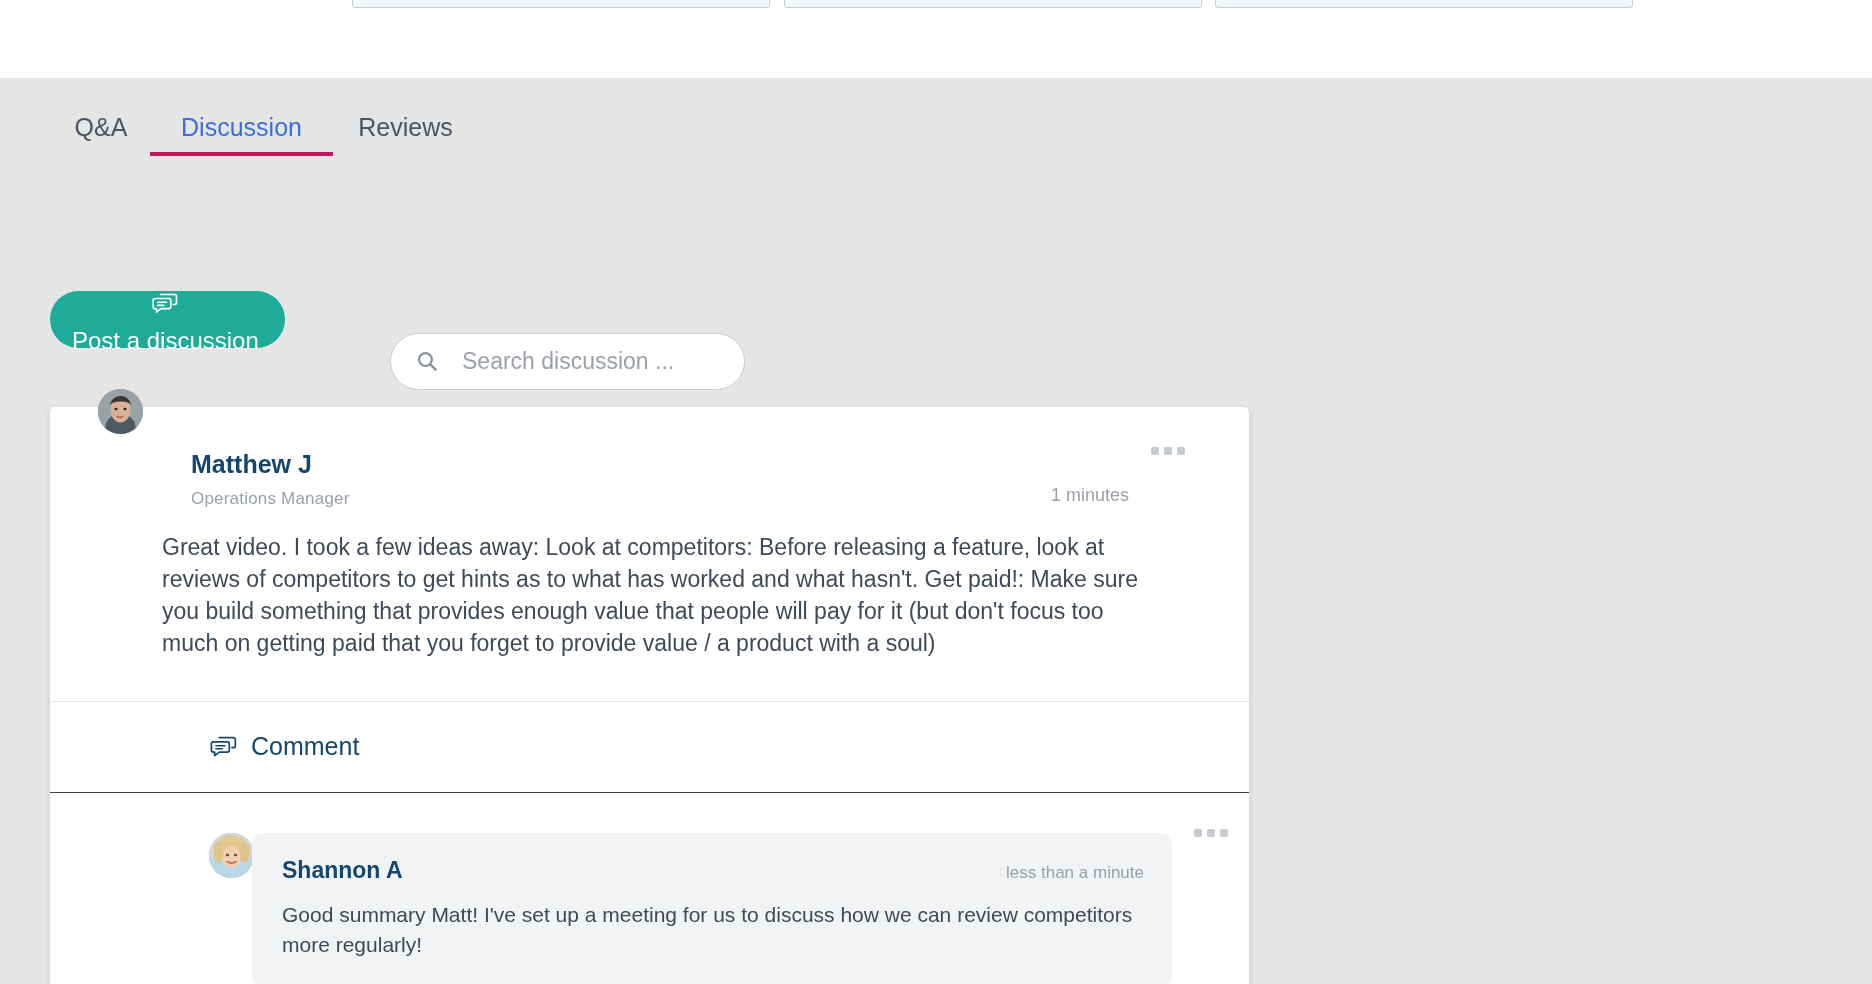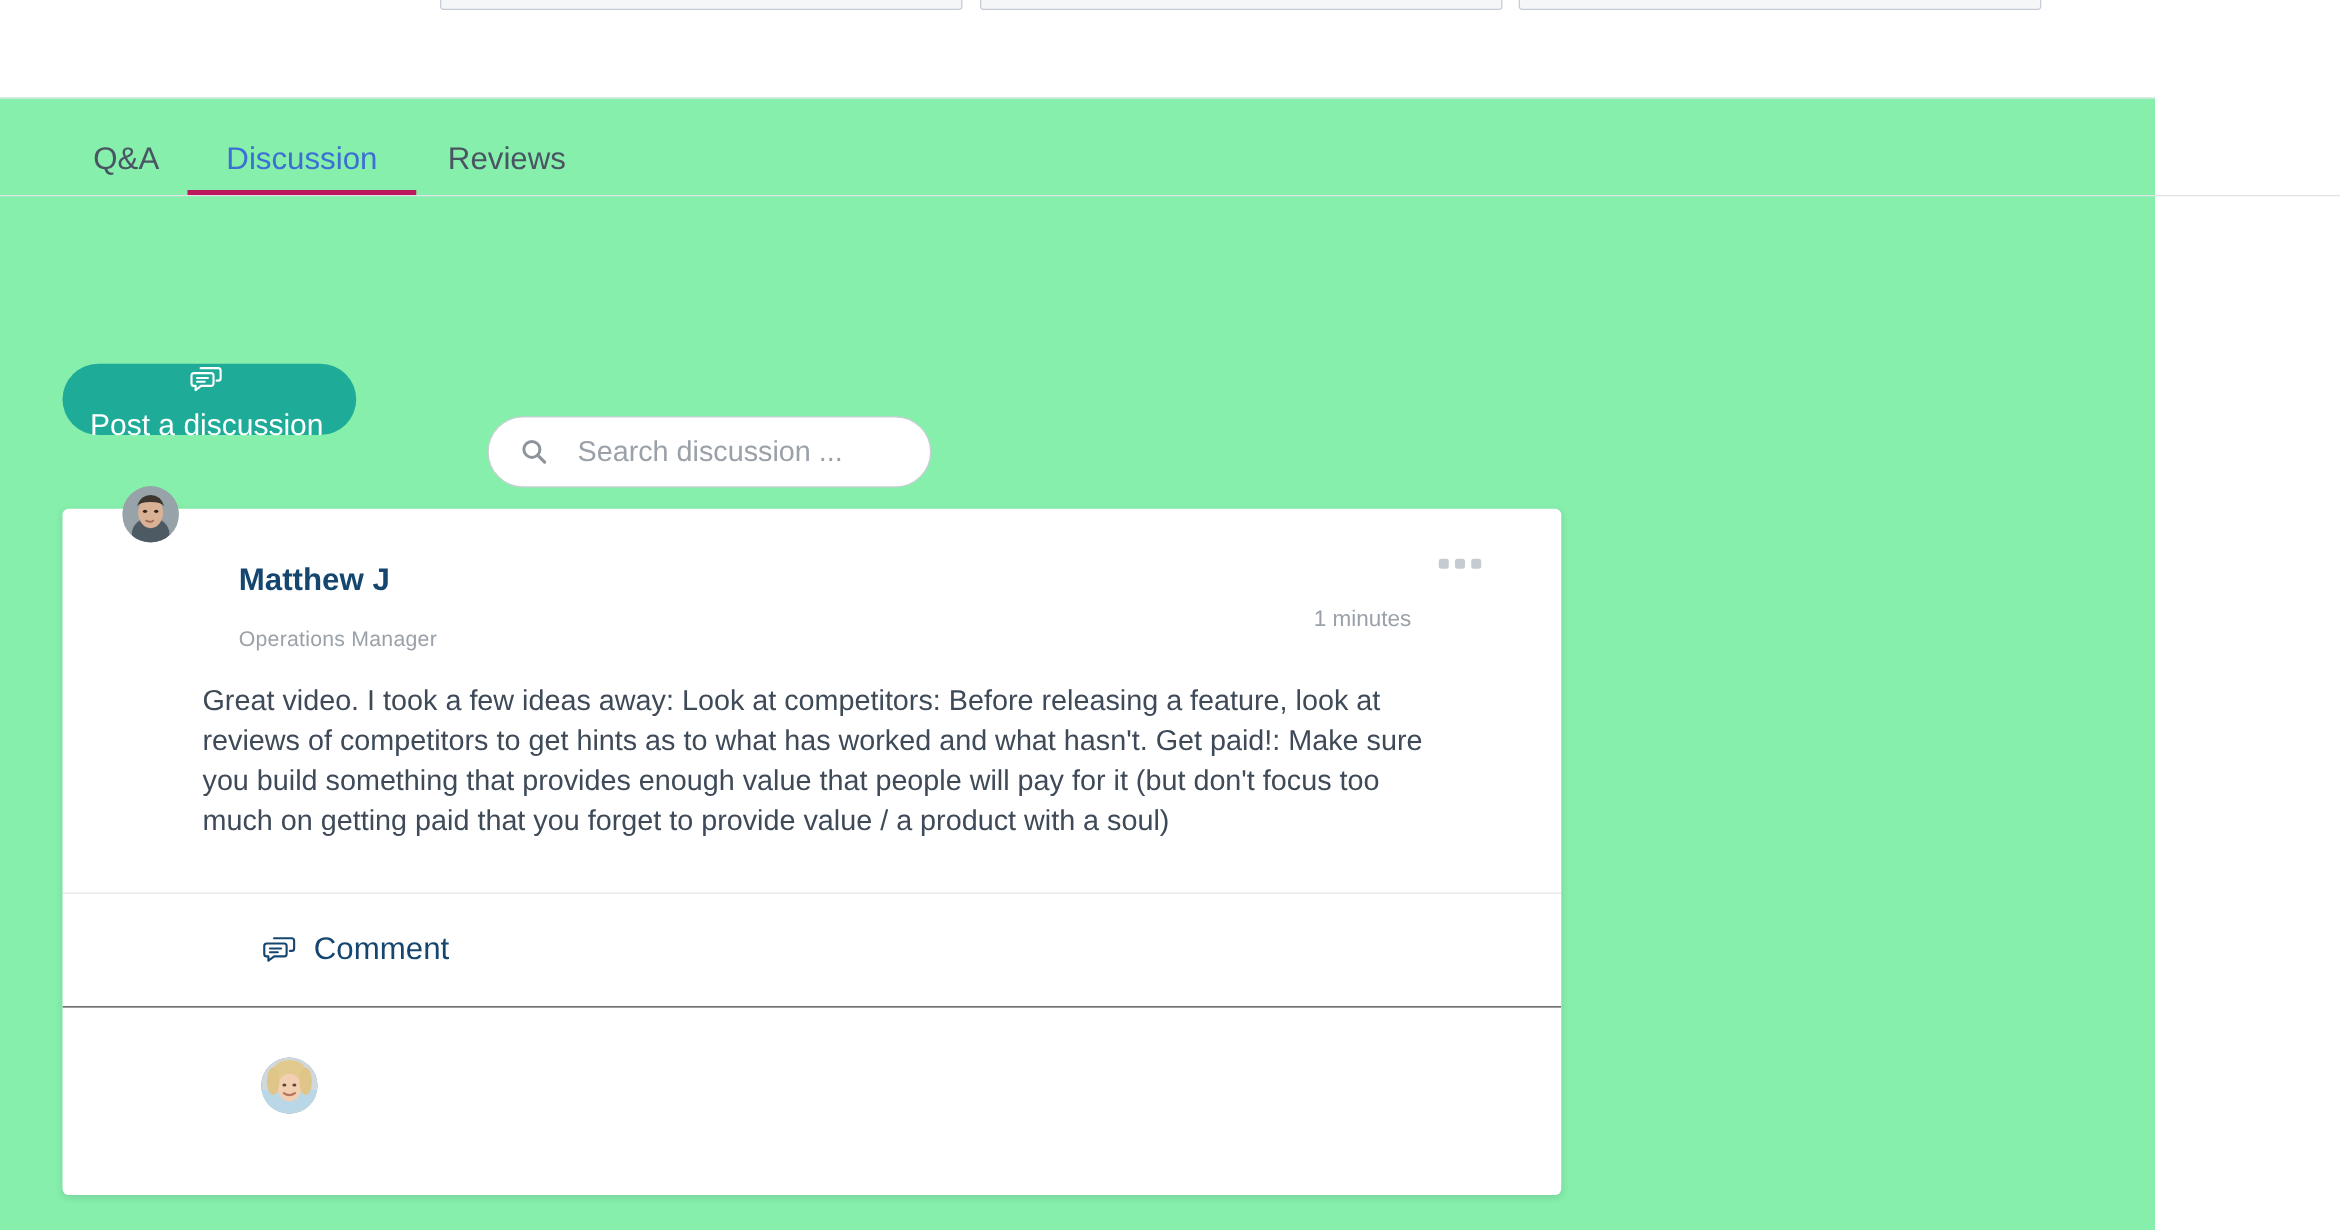--- a/index.html
+++ b/index.html
@@ -32,23 +32,23 @@
     box-sizing: border-box;
   }
   #top-card-1 { left: 352px;  width: 418px; }
   #top-card-2 { left: 784px;  width: 418px; }
   #top-card-3 { left: 1215px; width: 418px; }
 
   
   #page-body {
     position: absolute;
     top: 78px; left: 0;
-    width: 1724px;
+    width: 1872px;
     height: 906px;
-    background: #86efac;
+    background: #e5e5e5;
     border-top: 1px solid #e2e5e9;
     box-sizing: border-box;
   }
 
   
   #tabbar {
     position: absolute;
     top: 22px; left: 0;
     width: 1872px;
     height: 56px;
@@ -154,21 +154,21 @@
     font-size: 25px;
     font-weight: bold;
     color: #154670;
     line-height: 1.1;
     cursor: pointer;
     display: inline-block;
   }
   #post-role {
     font-size: 17px;
     color: #9aa1a9;
-    margin-top: 23px;
+    margin-top: 10px;
     letter-spacing: .2px;
   }
   #post-time {
     position: absolute;
     right: 74px;
     top: 34px;
     font-size: 18px;
     color: #9aa1a9;
   }
   #post-menu-icon {
@@ -336,20 +336,30 @@
           <ellipse cx="22.5" cy="11" rx="13" ry="9" fill="#e2c98e"></ellipse>
           <ellipse cx="22.5" cy="24" rx="9.5" ry="11" fill="#f3cfb2"></ellipse>
           <ellipse cx="9.5" cy="19" rx="5" ry="11" fill="#e0c589"></ellipse>
           <ellipse cx="35.5" cy="19" rx="5" ry="11" fill="#e0c589"></ellipse>
           <ellipse cx="18.5" cy="22" rx="1.6" ry="1.2" fill="#5a4632"></ellipse>
           <ellipse cx="26.5" cy="22" rx="1.6" ry="1.2" fill="#5a4632"></ellipse>
           <path d="M18 28.5q4.5 3.2 9 0" stroke="#b8725f" stroke-width="1.6" fill="none" stroke-linecap="round"></path>
         </svg>
       </div>
 
+      <div id="reply-bubble">
+        <div id="reply-author">Shannon A</div>
+        <div id="reply-time">less than a minute</div>
+        <div id="reply-body">Good summary Matt! I've set up a meeting for us to discuss how we can review competitors more regularly!</div>
+        <div id="reply-menu-icon">
+          <span class="dot"></span>
+          <span class="dot"></span>
+          <span class="dot"></span>
+        </div>
+      </div>
     </div>
 
   </div>
 
   <div class="avatar" id="post-avatar" style="top:310px;">
     <svg width="45" height="45" viewBox="0 0 45 45" aria-hidden="true">
       <rect width="45" height="45" fill="#97a3a8"></rect>
       <ellipse cx="22.5" cy="38" rx="15" ry="13" fill="#4d5a63"></ellipse>
       <ellipse cx="22.5" cy="21" rx="10" ry="12.5" fill="#d9b296"></ellipse>
       <path d="M11.5 16q3-9 11-9t11 9q-2.5-3.5-11-3.5T11.5 16z" fill="#3e352e"></path>

